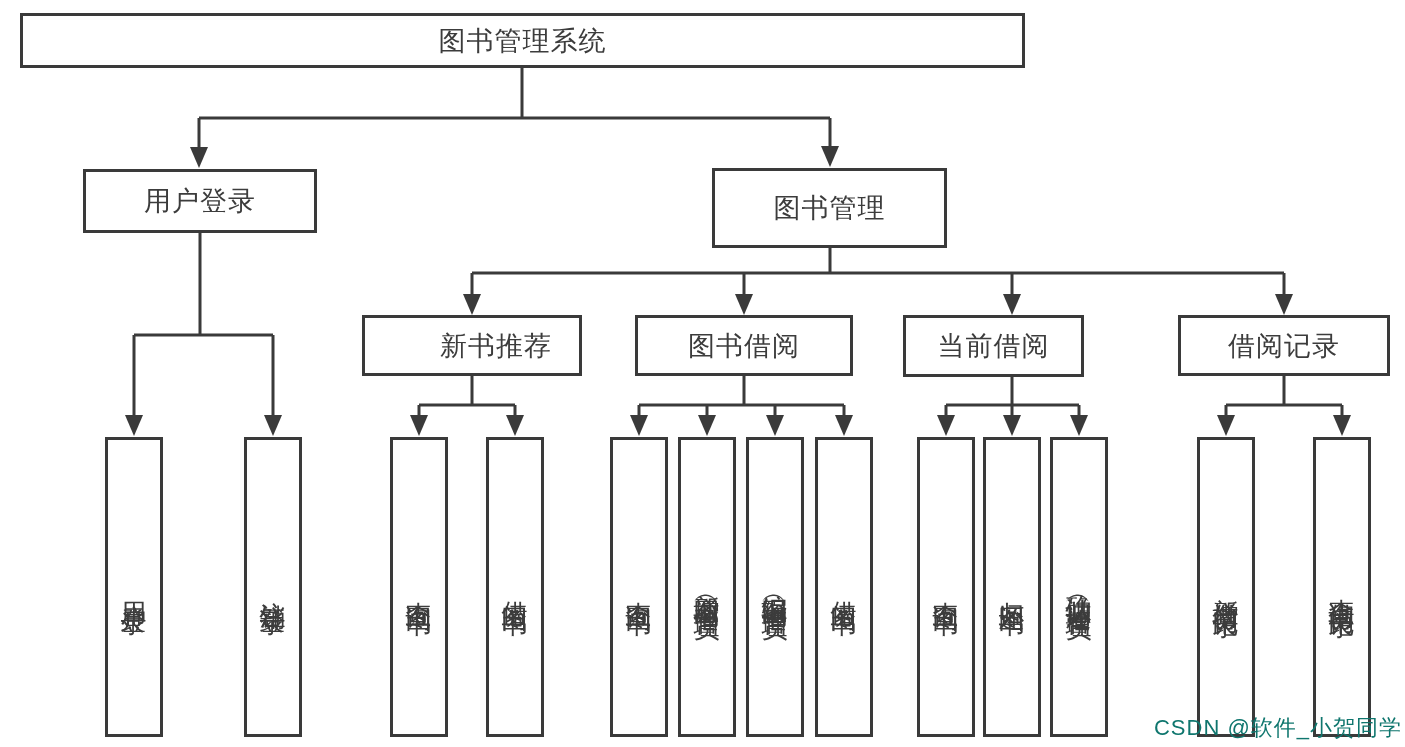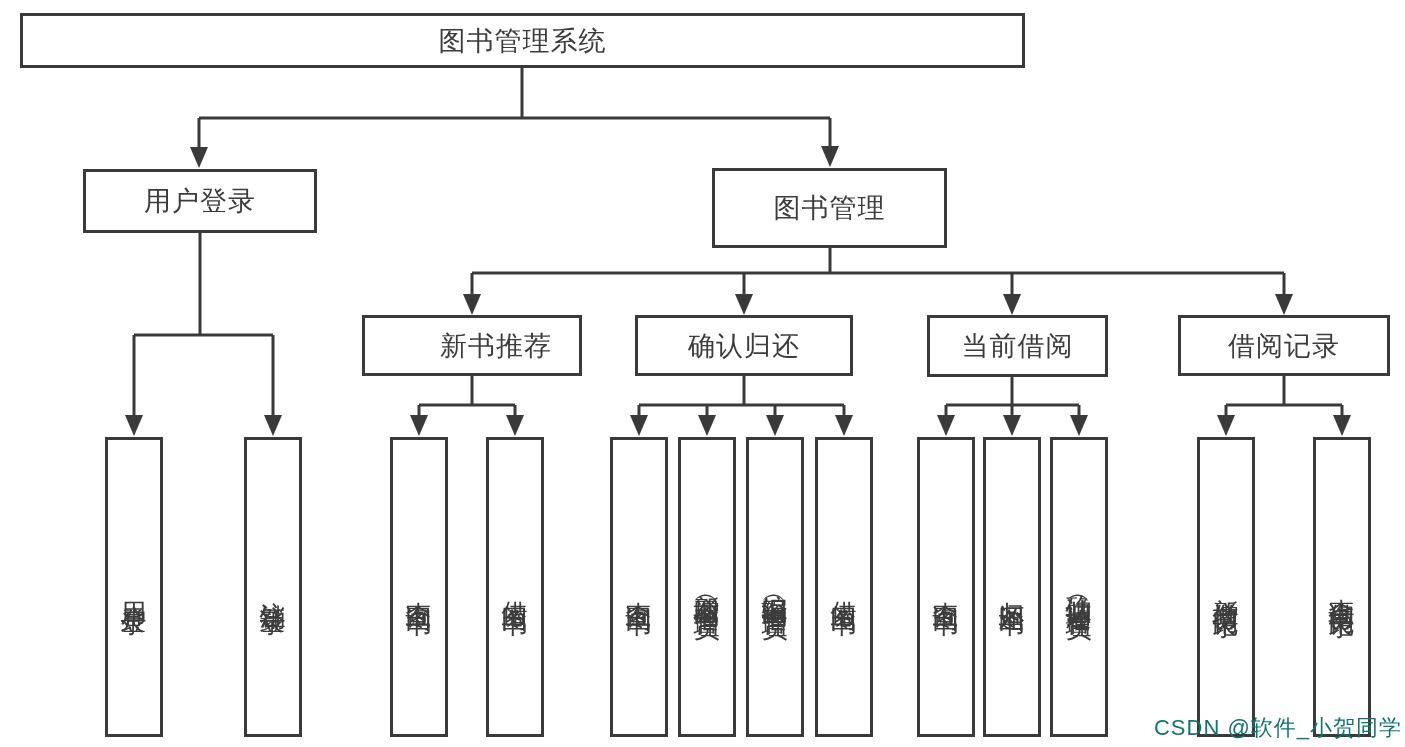--- a/index.html
+++ b/index.html
@@ -62,22 +62,22 @@
       <polygon points="1333,415 1351,415 1342,436"></polygon>
     </g>
   </svg>
 
   <div class="node" style="left:20px;top:13px;width:1005px;height:55px;">图书管理系统</div>
 
   <div class="node" style="left:83px;top:169px;width:234px;height:64px;">用户登录</div>
   <div class="node" style="left:712px;top:168px;width:235px;height:80px;">图书管理</div>
 
   <div class="node" style="left:362px;top:315px;width:220px;height:61px;padding-left:48px;">新书推荐</div>
-  <div class="node" style="left:635px;top:315px;width:218px;height:61px;">确认归还</div>
-  <div class="node" style="left:903px;top:315px;width:181px;height:62px;margin-left:24px;">当前借阅</div>
+  <div class="node" style="left:635px;top:315px;width:218px;height:61px;">图书借阅</div>
+  <div class="node" style="left:903px;top:315px;width:181px;height:62px;">当前借阅</div>
   <div class="node" style="left:1178px;top:315px;width:212px;height:61px;">借阅记录</div>
 
   <div class="node vnode" style="left:105px;top:437px;width:58px;height:300px;">用户登录</div>
   <div class="node vnode" style="left:244px;top:437px;width:58px;height:300px;">注销登录</div>
 
   <div class="node vnode" style="left:390px;top:437px;width:58px;height:300px;">查询图书</div>
   <div class="node vnode" style="left:486px;top:437px;width:58px;height:300px;">借阅图书</div>
 
   <div class="node vnode" style="left:610px;top:437px;width:58px;height:300px;">查询图书</div>
   <div class="node vnode" style="left:678px;top:437px;width:58px;height:300px;">新增图书（管理员）</div>

